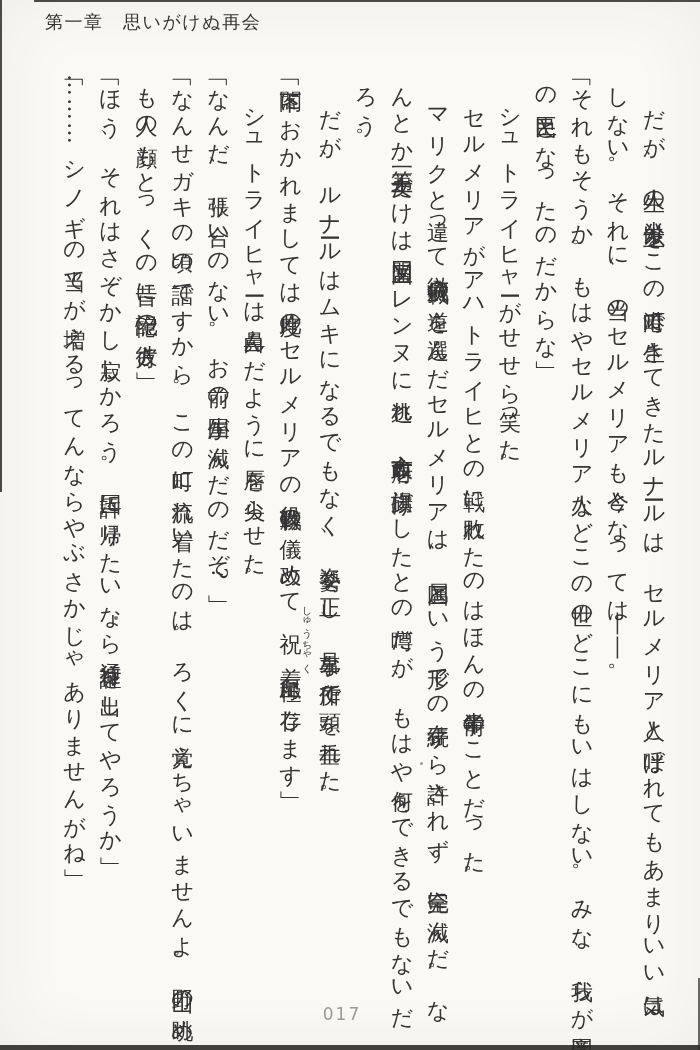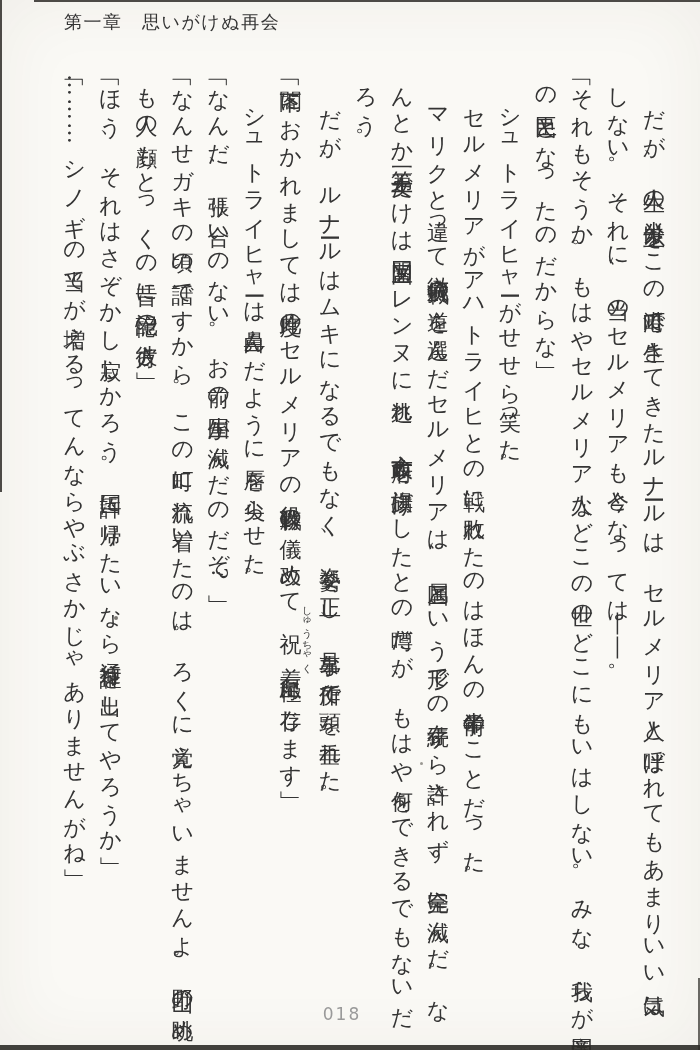--- a/index.html
+++ b/index.html
@@ -7,21 +7,20 @@
     width: 700px; height: 1050px;
     position: relative; overflow: hidden;
     background: var(--paper, #faf9f5);
     font-family: "DejaVu Serif", "Liberation Serif", serif;
     box-shadow: inset 0 0 70px rgba(60,55,40,0.06);
   }
   .chapter-header {
     position: absolute; top: 10px; left: 45px;
     font-size: 18px; letter-spacing: 1.5px;
     color: var(--ink, #343434);
-    margin-left: 19px;
   }
   .text-block {
     position: absolute; top: 72px; right: 28px;
     width: 628px; height: 962px;
     writing-mode: vertical-rl;
     text-orientation: mixed;
     font-size: 22px; line-height: 36px; letter-spacing: 2px;
     color: var(--ink, #343434);
   }
   .para { margin: 0; }
@@ -62,20 +61,20 @@
   <p class="para indent">マリクと違って徹底抗戦の道を選んだセルメリアは、属国という形での存続すら許されず、完全に滅んだ。なんとか第一王女だけは同盟国ソレンヌに逃れ、亡命政府を旗揚げしたとの噂だが、もはや何をできるでもないだろう。</p>
   <p class="para indent">だが、ルナールはムキになるでもなく、姿勢を正し、見事な所作で頭を垂れた。</p>
   <p class="para"><span>「閣下におかれましては此度のセルメリアの役戦勝の儀、改めて</span><ruby><span>祝着</span><rt>しゅうちゃく</rt></ruby><span>至極に存じます」</span></p>
   <p class="para indent">シュトライヒャーは鼻白んだように唇を尖らせた。</p>
   <p class="para">「なんだ、張り合いのない。お前の生国が滅んだのだぞ?」</p>
   <p class="para">「なんせガキの頃の話ですから。この町に流れ着いたのは。ろくに覚えちゃいませんよ。野山の眺めも人の顔もとっくの昔に記憶の彼方さ」</p>
   <p class="para">「ほう、それはさぞかし寂しかろう。国許に帰りたいなら通行証を出してやろうか」</p>
   <p class="para">「………シノギの当てが増えるってんならやぶさかじゃありませんがね」</p>
 </div>
 
-<div class="page-number">018</div>
+<div class="page-number">017</div>
 
 <div class="scan-edge edge-top"></div>
 <div class="scan-edge edge-left"></div>
 <div class="scan-edge edge-bottom"></div>
 <div class="scan-edge edge-right"></div>
 <div class="speck speck-1"></div>
 <div class="speck speck-2"></div>
 
 </body></html>

